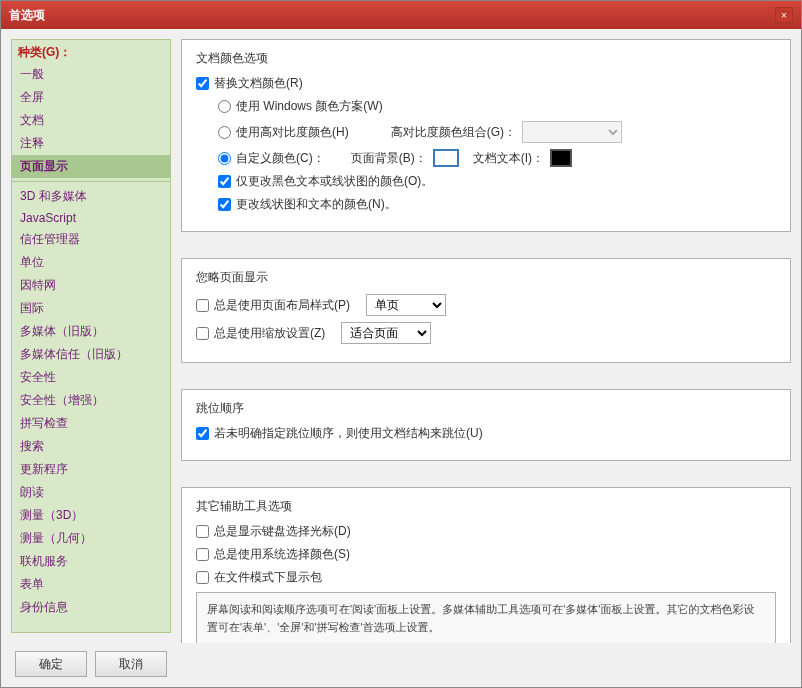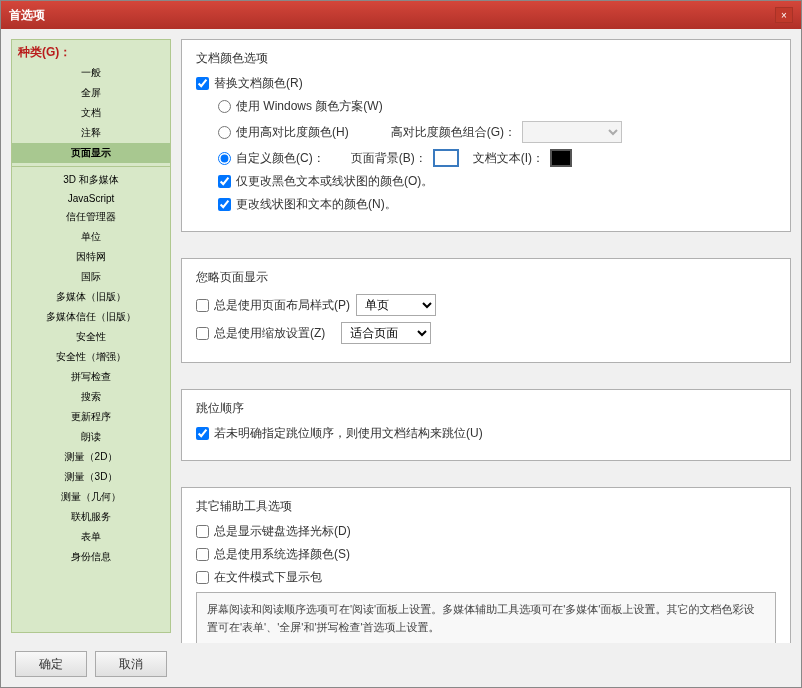--- a/index.html
+++ b/index.html
@@ -69,23 +69,22 @@
     }
     .sidebar-section-label {
       color: #b91c1c;
       font-size: 12px;
       padding: 4px 6px 2px 6px;
       font-weight: bold;
     }
     .sidebar-item {
       padding: 3px 8px;
       cursor: pointer;
-      color: #000000;
-      font-size: 10px;
-      text-align: center;
+      color: #701a75;
+      font-size: 12px;
     }
     .sidebar-item.selected {
       background: #a8c890;
       font-weight: bold;
     }
     .sidebar-divider {
       height: 1px;
       background: #b0c890;
       margin: 3px 0;
     }
@@ -225,21 +224,20 @@
           <div class="sidebar-item">因特网</div>
           <div class="sidebar-item">国际</div>
           <div class="sidebar-item">多媒体（旧版）</div>
           <div class="sidebar-item">多媒体信任（旧版）</div>
           <div class="sidebar-item">安全性</div>
           <div class="sidebar-item">安全性（增强）</div>
           <div class="sidebar-item">拼写检查</div>
           <div class="sidebar-item">搜索</div>
           <div class="sidebar-item">更新程序</div>
           <div class="sidebar-item">朗读</div>
-          <div class="sidebar-item">测量（2D）</div>
           <div class="sidebar-item">测量（3D）</div>
           <div class="sidebar-item">测量（几何）</div>
           <div class="sidebar-item">联机服务</div>
           <div class="sidebar-item">表单</div>
           <div class="sidebar-item">身份信息</div>
         </div>
     </div>
 
     <div class="main-panel">
 
@@ -298,21 +296,21 @@
       </div>
 
       <div class="section">
         <div class="section-title">您略页面显示</div>
 
         <div class="row">
           <label class="checkbox-label">
             <input type="checkbox" style="">
             <span>总是使用页面布局样式(P)</span>
           </label>
-          <select class="dropdown-select" style="margin-left:0; width:80px;">
+          <select class="dropdown-select" style="margin-left:10px; width:80px;">
             <option>单页</option>
             <option>双页</option>
             <option>书册</option>
           </select>
         </div>
 
         <div class="row">
           <label class="checkbox-label">
             <input type="checkbox" style="">
             <span>总是使用缩放设置(Z)</span>

